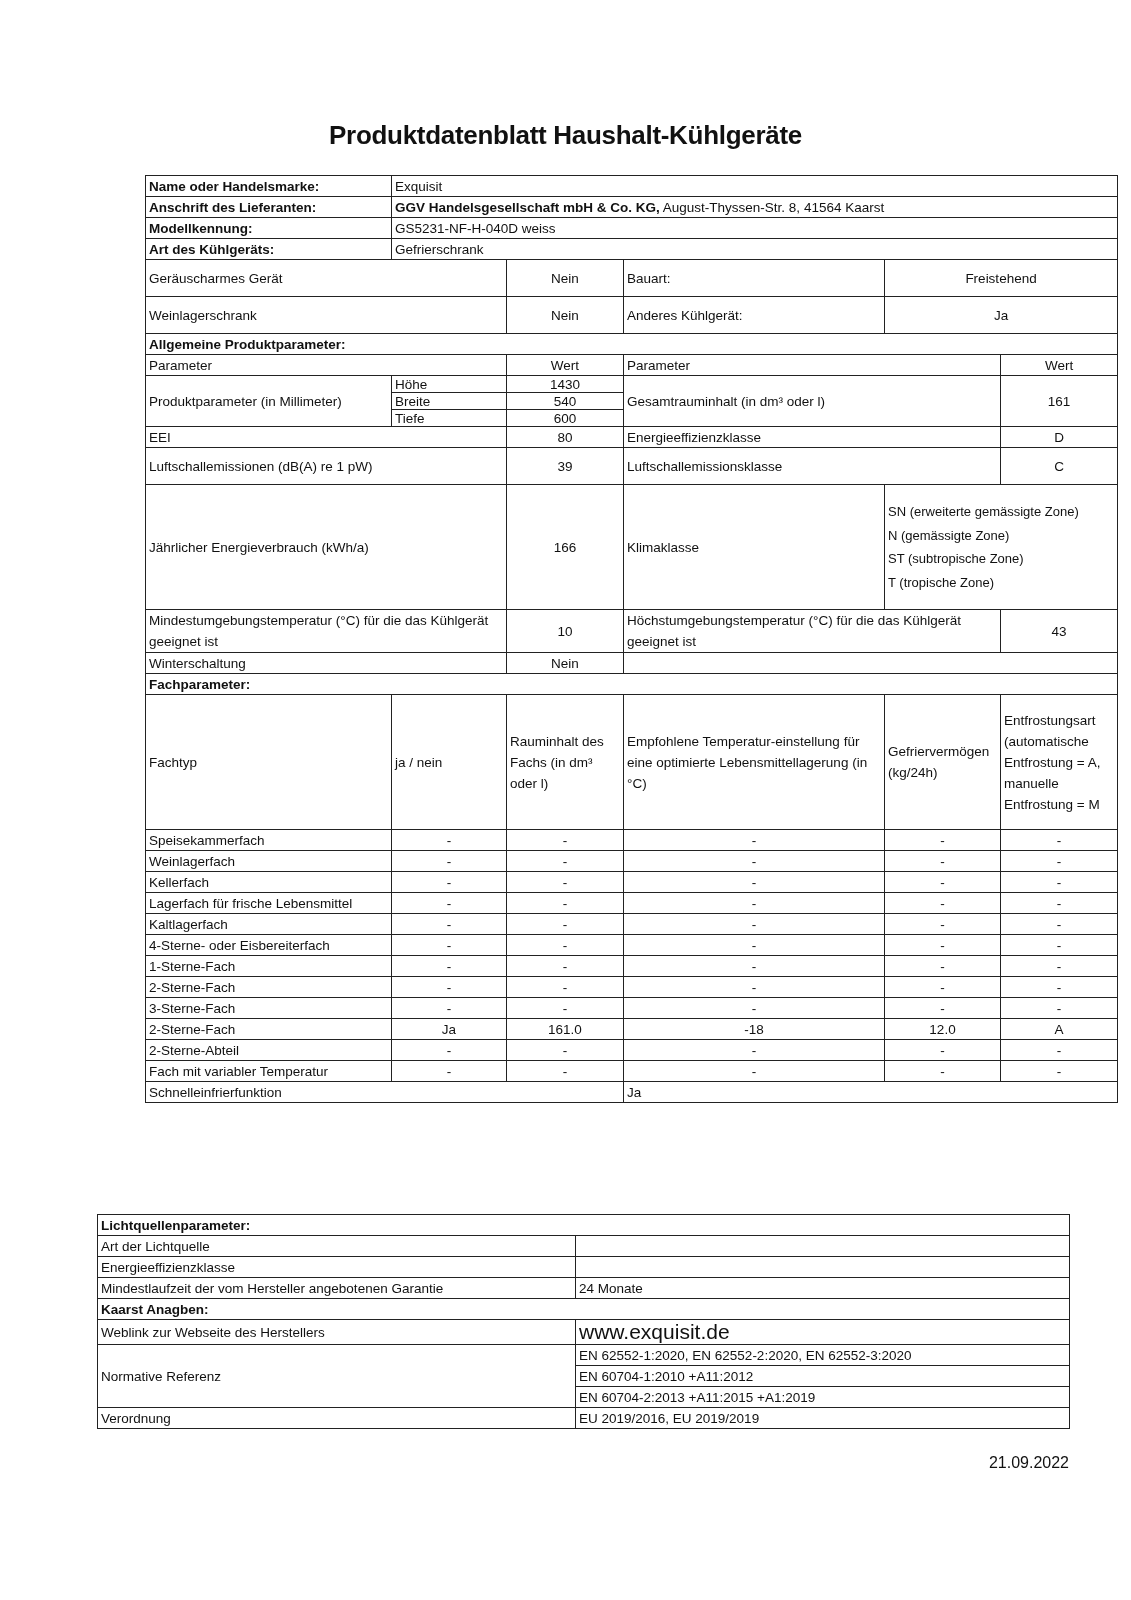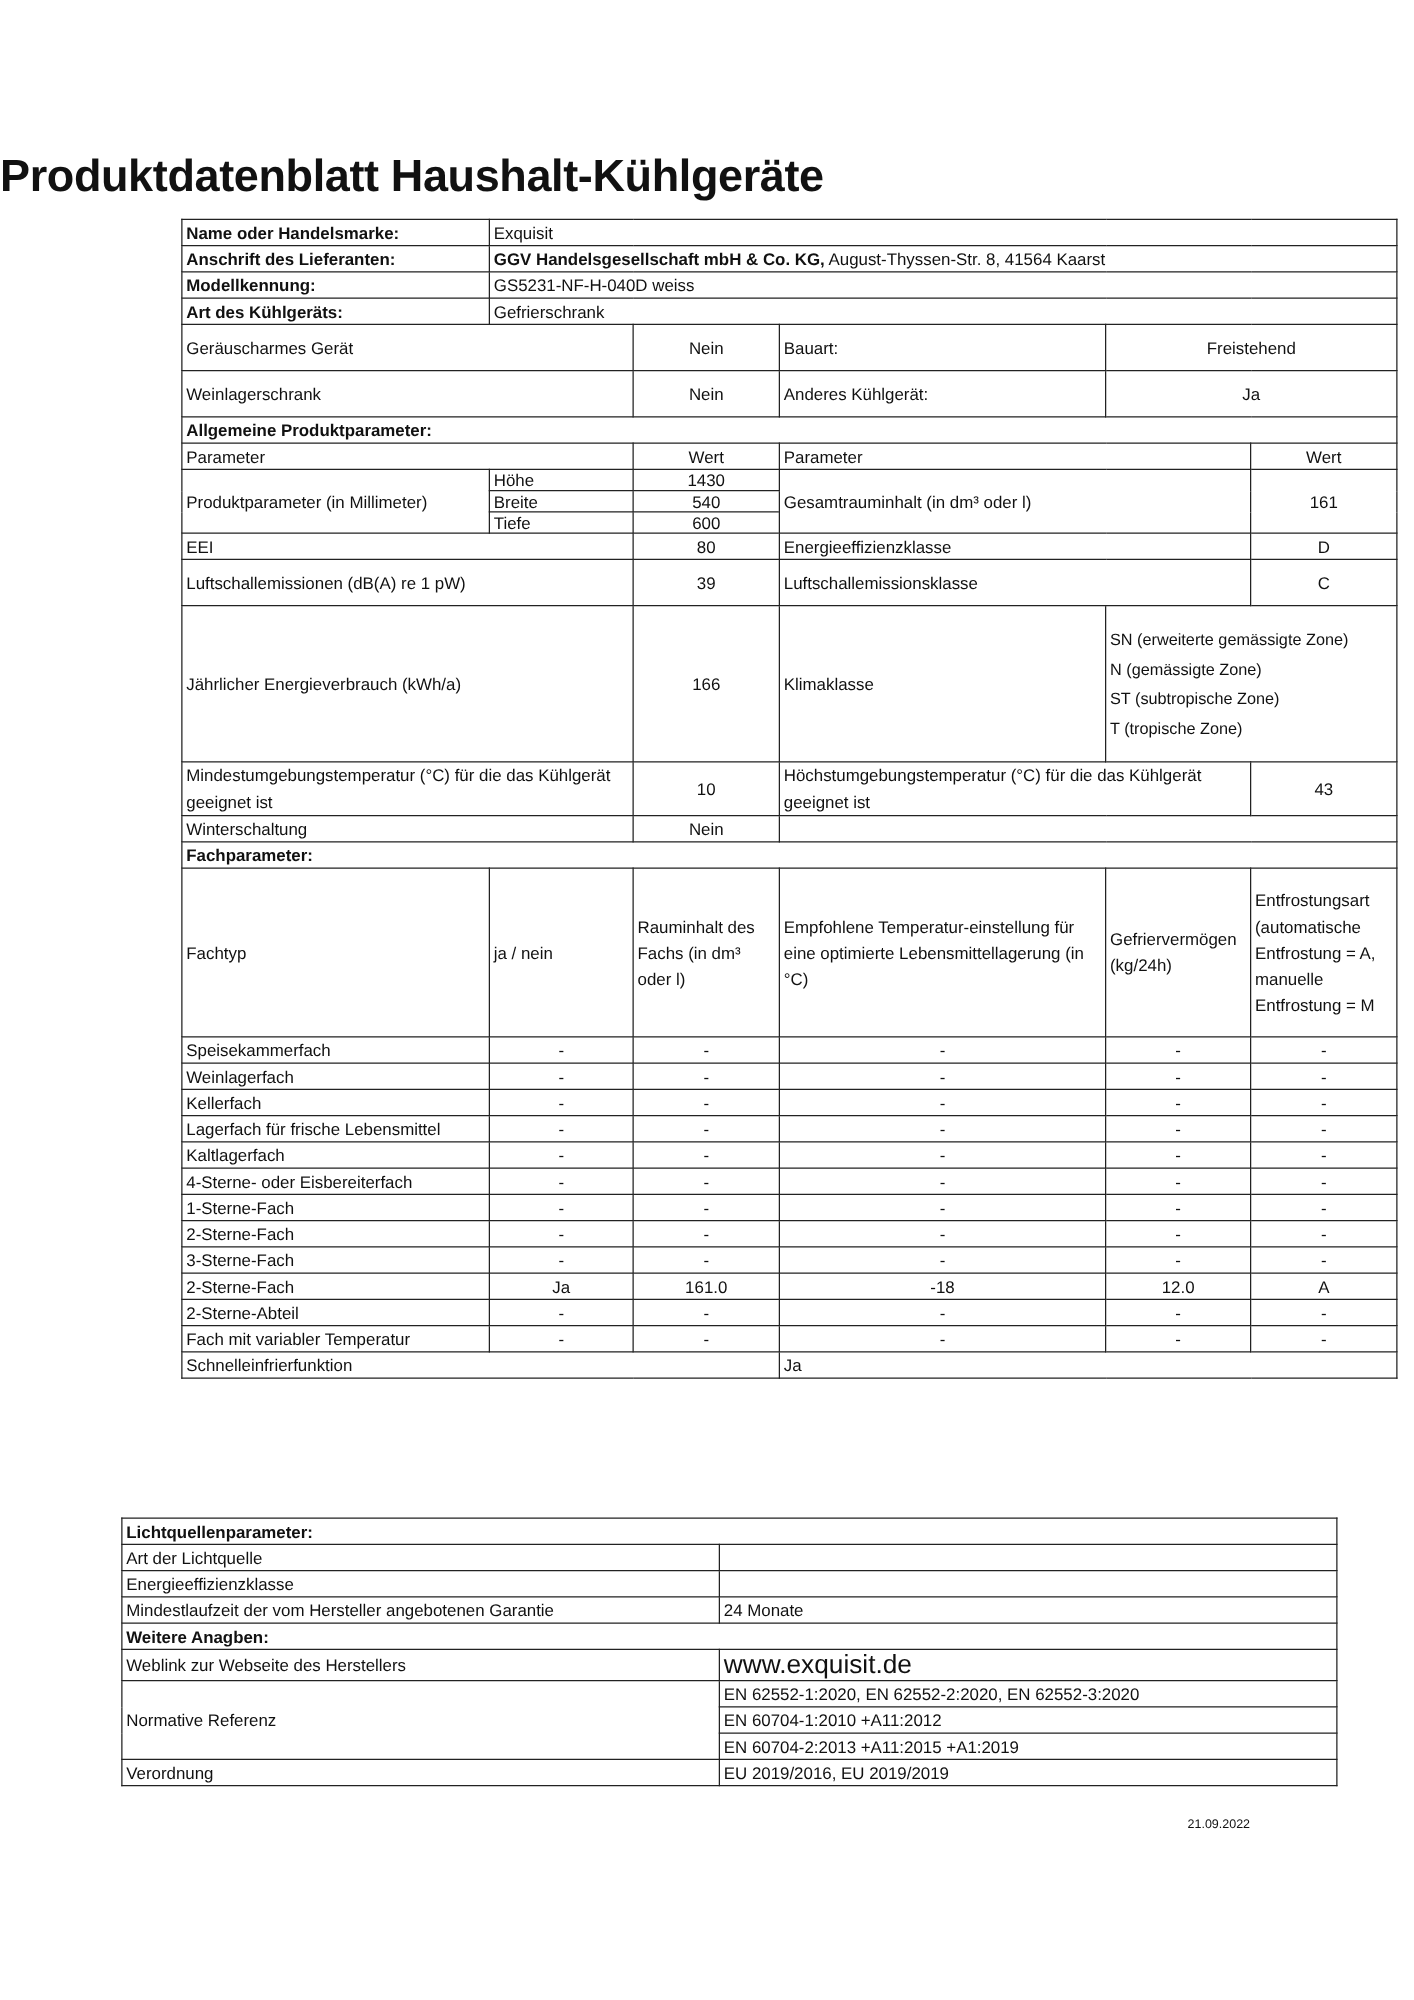--- a/index.html
+++ b/index.html
@@ -1,28 +1,28 @@
 <!DOCTYPE html>
 <html><head>
 <meta charset="utf-8">
 <style>
   html, body { margin: 0; padding: 0; background: #ffffff; }
   body { width: 1131px; height: 1600px; position: relative; font-family: "Liberation Sans", sans-serif; color: #111; }
-  .title { position: absolute; left: 0; width: 1131px; top: 120px; text-align: left; font-size: 36px; font-weight: bold; letter-spacing: -0.3px; }
+  .title { position: absolute; left: 0; width: 1131px; top: 120px; text-align: center; font-size: 26px; font-weight: bold; letter-spacing: -0.3px; }
   table { border-collapse: collapse; position: absolute; left: 97px; width: 972px; table-layout: fixed; font-size: 13.5px; }
   td { border: 1.5px solid #222; padding: 0 3px; vertical-align: middle; white-space: nowrap; overflow: hidden; }
   td.wrap { white-space: normal; line-height: 21px; }
   td.c { text-align: center; }
   td.b { font-weight: bold; }
   #t1 { top: 175px; margin-left: 48px; }
   #t2 { top: 1214px; padding-left: 16px; }
   .h23 td { height: 20px; }
   .h40 td { height: 36px; }
   .klima { font-size: 13px; line-height: 23.5px; white-space: normal; }
-  .date { position: absolute; left: 950px; width: 119px; top: 1454px; text-align: left; font-size: 10px; }
+  .date { position: absolute; left: 950px; width: 119px; top: 1454px; text-align: right; font-size: 16px; }
   .fach-head td { height: 134px; }
 </style>
 </head>
 <body>
 
 <div class="title">Produktdatenblatt Haushalt-Kühlgeräte</div>
 
 <table id="t1">
   <colgroup>
     <col style="width:246px">
@@ -252,21 +252,21 @@
   </tr>
   <tr class="h23">
     <td>Energieeffizienzklasse</td>
     <td></td>
   </tr>
   <tr class="h23">
     <td>Mindestlaufzeit der vom Hersteller angebotenen Garantie</td>
     <td>24 Monate</td>
   </tr>
   <tr class="h23">
-    <td colspan="2" class="b">Weitere Anagben:</td>
+    <td colspan="2" class="b">Kaarst Anagben:</td>
   </tr>
   <tr class="h23">
     <td>Weblink zur Webseite des Herstellers</td>
     <td style="font-size:21px">www.exquisit.de</td>
   </tr>
   <tr class="h23">
     <td rowspan="3">Normative Referenz</td>
     <td>EN 62552-1:2020, EN 62552-2:2020, EN 62552-3:2020</td>
   </tr>
   <tr class="h23">

